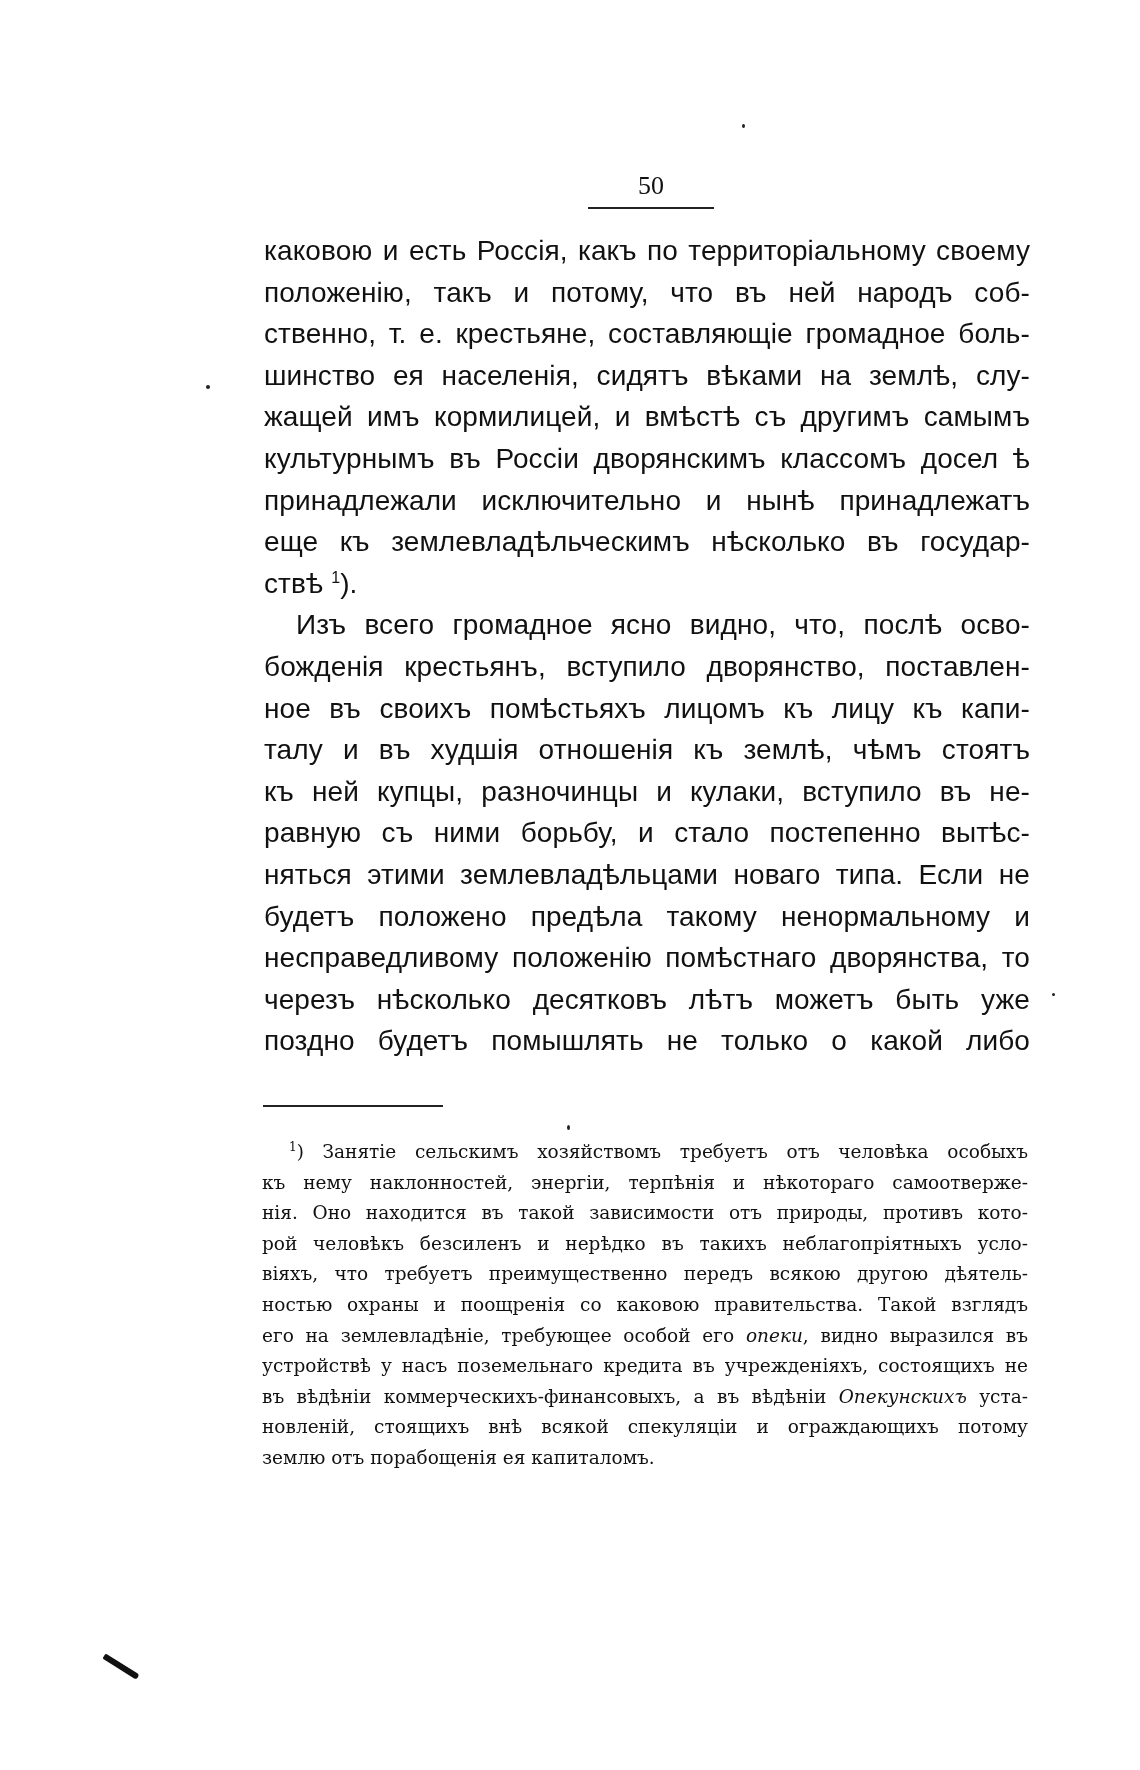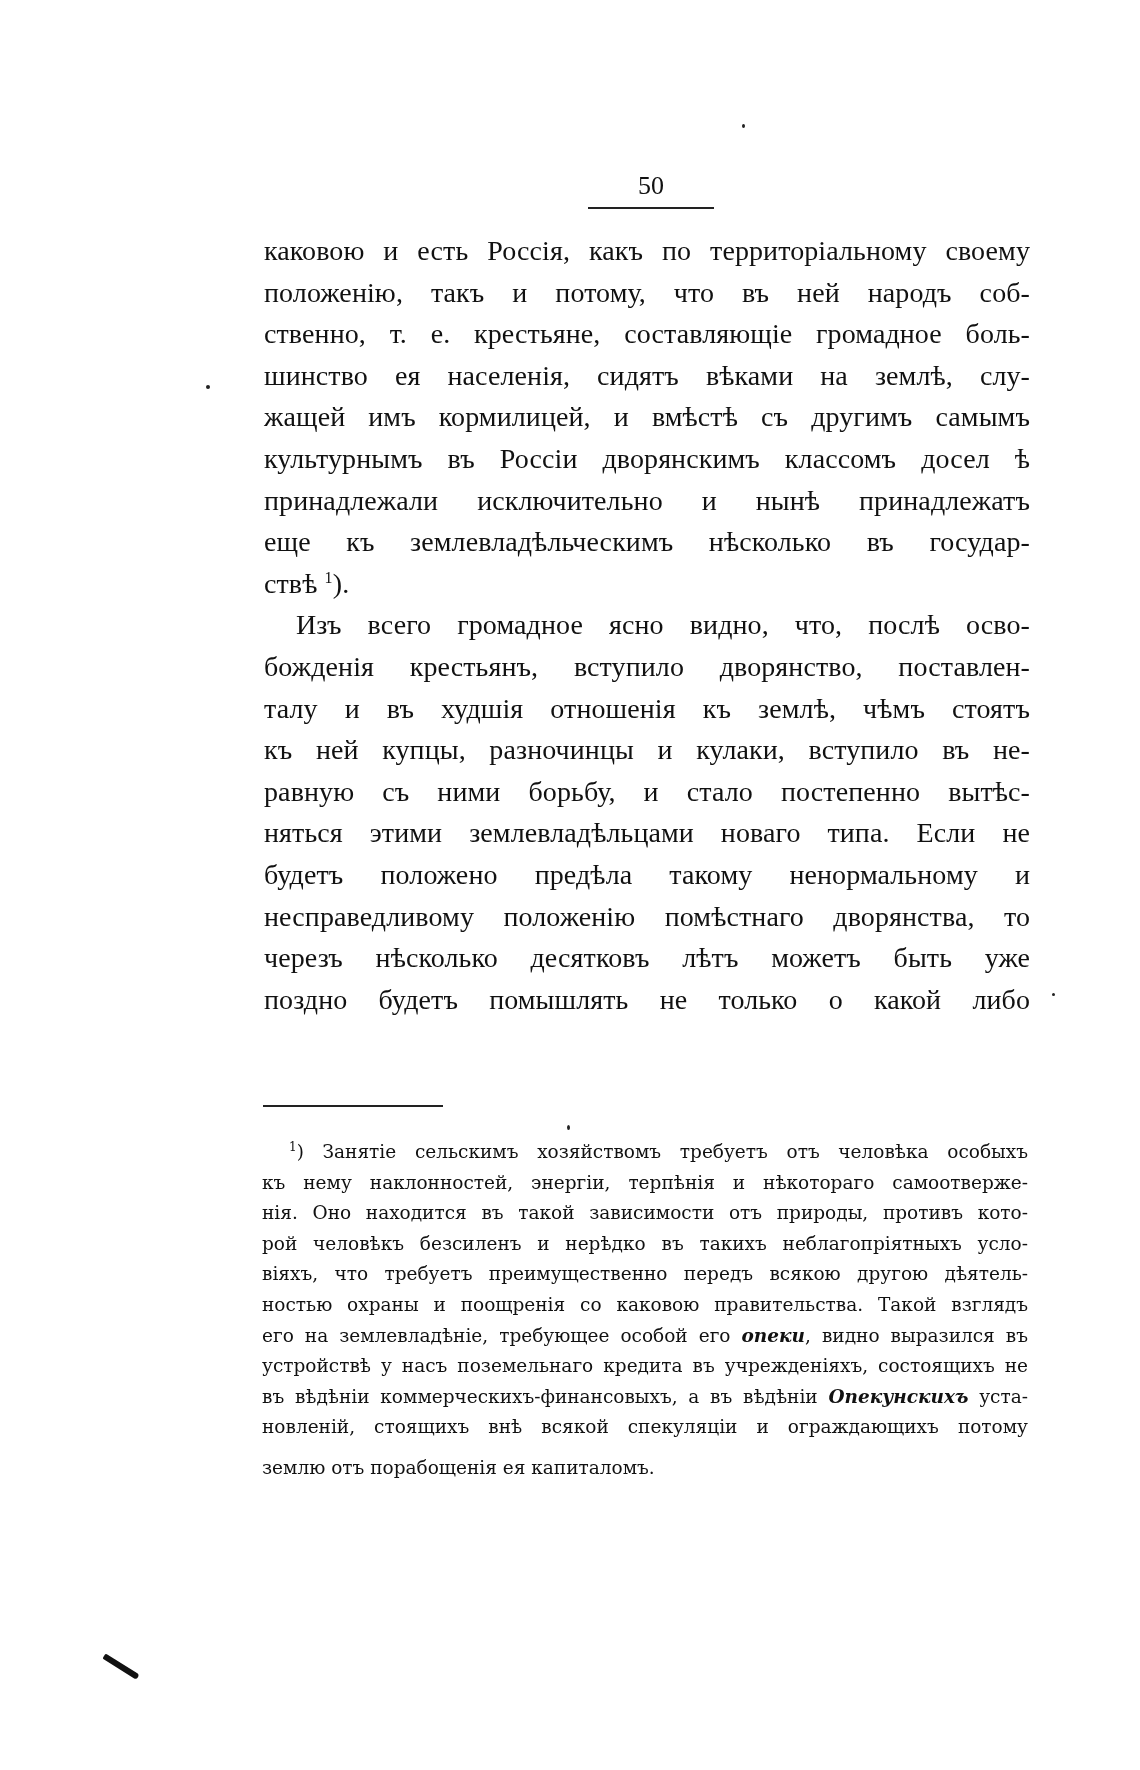--- a/index.html
+++ b/index.html
@@ -12,40 +12,40 @@
     font-size: 26px; line-height: 36px; font-family: "Liberation Serif", serif;
   }
   .page-rule {
     position: absolute; left: 588px; top: 207px; width: 126px; height: 2px; background: #222;
   }
   .main-text {
     position: absolute; left: 264px; top: 230px; width: 766px;
   }
   .line {
     height: 41.6px; line-height: 41.6px; font-size: 28px; white-space: nowrap;
-    font-family: Liberation Serif, serif; text-align: justify; text-align-last: justify;
+    font-family: Liberation Sans, sans-serif; text-align: justify; text-align-last: justify;
     letter-spacing: 0.1px;
   }
   .line.last { text-align-last: left; }
   .line.indent { padding-left: 32px; }
   sup { font-size: 16px; vertical-align: 10px; line-height: 0; }
   .fn-rule {
     position: absolute; left: 263px; top: 1105px; width: 180px; height: 2px; background: #222;
   }
   .footnote {
     position: absolute; left: 262px; top: 1137px; width: 766px;
   }
   .fline {
     height: 30.6px; line-height: 30.6px; font-size: 18.5px; white-space: nowrap;
     font-family: "DejaVu Serif", serif; text-align: justify; text-align-last: justify;
   }
   .fline.indent { padding-left: 27px; }
-  .fline.last { text-align-last: left; margin-top: 10px; }
+  .fline.last { text-align-last: left; }
   .fsup { font-size: 12px; vertical-align: 7px; line-height: 0; }
-  em { font-style: italic; font-weight: bold; margin-top: 45px; }
+  em { font-style: italic; font-weight: normal; margin-top: 45px; }
   .speck { position: absolute; background: #222; border-radius: 50%; }
   .stroke {
     position: absolute; left: 104px; top: 1653px; width: 40px; height: 6px;
     background: #111; border-radius: 3px 6px 6px 3px; transform: rotate(32deg); transform-origin: left center;
   }
 </style>
 </head>
 <body>
 
 <div class="page-number">50</div>
@@ -56,20 +56,21 @@
   <div class="line">положенію, такъ и потому, что въ ней народъ соб-</div>
   <div class="line">ственно, т. е. крестьяне, составляющіе громадное боль-</div>
   <div class="line">шинство ея населенія, сидятъ вѣками на землѣ, слу-</div>
   <div class="line">жащей имъ кормилицей, и вмѣстѣ съ другимъ самымъ</div>
   <div class="line">культурнымъ въ Россіи дворянскимъ классомъ досел ѣ</div>
   <div class="line">принадлежали исключительно и нынѣ принадлежатъ</div>
   <div class="line">еще къ землевладѣльческимъ нѣсколько въ государ-</div>
   <div class="line last"><span>ствѣ</span>&nbsp;<sup>1</sup><span>).</span></div>
   <div class="line indent">Изъ всего громадное ясно видно, что, послѣ осво-</div>
   <div class="line">божденія крестьянъ, вступило дворянство, поставлен-</div>
+  <div class="line">ное въ своихъ помѣстьяхъ лицомъ къ лицу къ капи-</div>
   <div class="line">талу и въ худшія отношенія къ землѣ, чѣмъ стоятъ</div>
   <div class="line">къ ней купцы, разночинцы и кулаки, вступило въ не-</div>
   <div class="line">равную съ ними борьбу, и стало постепенно вытѣс-</div>
   <div class="line">няться этими землевладѣльцами новаго типа. Если не</div>
   <div class="line">будетъ положено предѣла такому ненормальному и</div>
   <div class="line">несправедливому положенію помѣстнаго дворянства, то</div>
   <div class="line">черезъ нѣсколько десятковъ лѣтъ можетъ быть уже</div>
   <div class="line">поздно будетъ помышлять не только о какой либо</div>
 </div>
 

